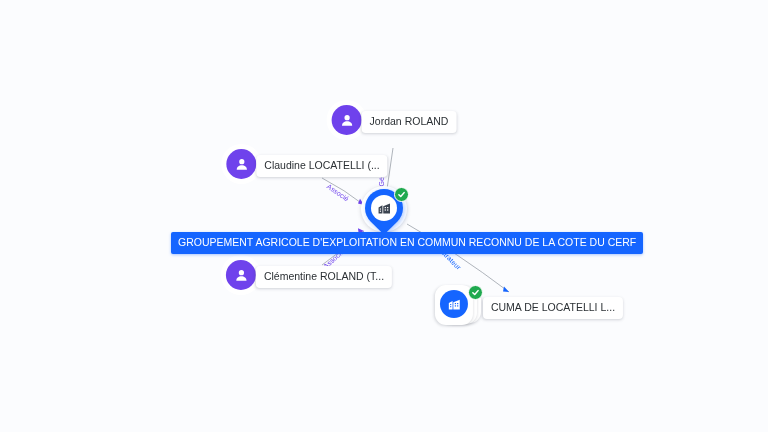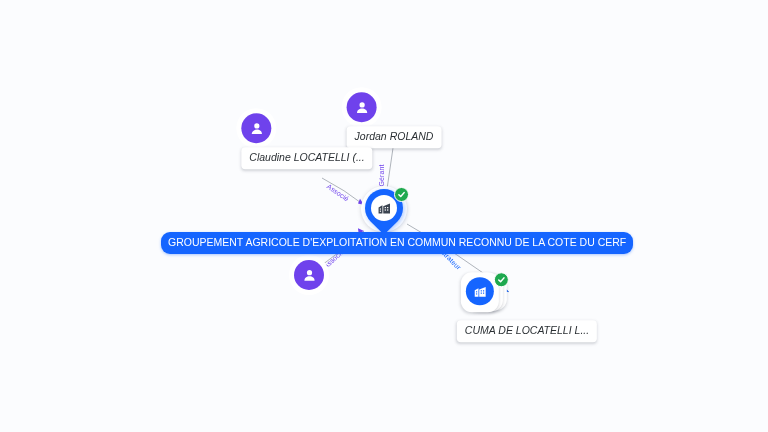--- a/index.html
+++ b/index.html
@@ -28,23 +28,22 @@
     width: 768px;
     height: 432px;
     pointer-events: none;
   }
 
   
   .node {
     position: absolute;
     transform: translate(-50%, -50%);
     display: flex;
-    flex-direction: column;
-    align-items: flex-start;
-    font-style: italic;
+    flex-direction: row;
+    align-items: center;
   }
 
   
   .person-badge {
     width: 30px;
     height: 30px;
     border-radius: 50%;
     background: #6f42ec;
     display: flex;
     align-items: center;
@@ -149,28 +148,28 @@
     line-height: 1;
     padding: 5px 8px 6px 8px;
     border-radius: 4px;
     white-space: nowrap;
     box-shadow: 0 1px 3px rgba(60,64,80,0.22);
   }
 
   
   .caption-selected {
     position: absolute;
-    left: 161px;
+    left: 171px;
     top: 232px;
     background: #1565ff;
     color: #ffffff;
     font-size: 10.5px;
     line-height: 1;
     padding: 5px 7px 6px 7px;
-    border-radius: 9px;
+    border-radius: 2px;
     white-space: nowrap;
     box-shadow: 0 1px 3px rgba(21,101,255,0.35);
   }
 
   
   .edge-label {
     position: absolute;
     font-size: 7px;
     line-height: 1;
     white-space: nowrap;
@@ -227,37 +226,38 @@
   <div class="node" style="left:394px; top:120px;">
     <div class="person-badge">
       <svg width="17" height="17" viewBox="0 0 24 24" fill="#ffffff">
         <circle cx="12" cy="8" r="3.7"></circle>
         <path d="M4.8 19.5c0-3.9 3.2-6.3 7.2-6.3s7.2 2.4 7.2 6.3z"></path>
       </svg>
     </div>
     <div class="caption">Jordan ROLAND</div>
   </div>
 
-  <div class="node" style="left:307px; top:141px;">
+  <div class="node" style="left:307px; top:164px;">
     <div class="person-badge">
       <svg width="17" height="17" viewBox="0 0 24 24" fill="#ffffff">
         <circle cx="12" cy="8" r="3.7"></circle>
         <path d="M4.8 19.5c0-3.9 3.2-6.3 7.2-6.3s7.2 2.4 7.2 6.3z"></path>
       </svg>
     </div>
     <div class="caption">Claudine LOCATELLI (...</div>
   </div>
 
   <div class="node" style="left:309px; top:275px;">
     <div class="person-badge">
       <svg width="17" height="17" viewBox="0 0 24 24" fill="#ffffff">
         <circle cx="12" cy="8" r="3.7"></circle>
         <path d="M4.8 19.5c0-3.9 3.2-6.3 7.2-6.3s7.2 2.4 7.2 6.3z"></path>
       </svg>
     </div>
+    <div class="caption">Clémentine ROLAND (T...</div>
   </div>
 
   <div class="node" style="left:527px; top:306px;">
     <div class="stack-wrap">
       <div class="stack-card c3"></div>
       <div class="stack-card c2"></div>
       <div class="stack-card c1"></div>
       <div class="stack-disc">
         <svg width="15" height="15" viewBox="0 0 24 24" fill="#ffffff">
           <path d="M3 20V9.6l6-3.4V20z"></path>

